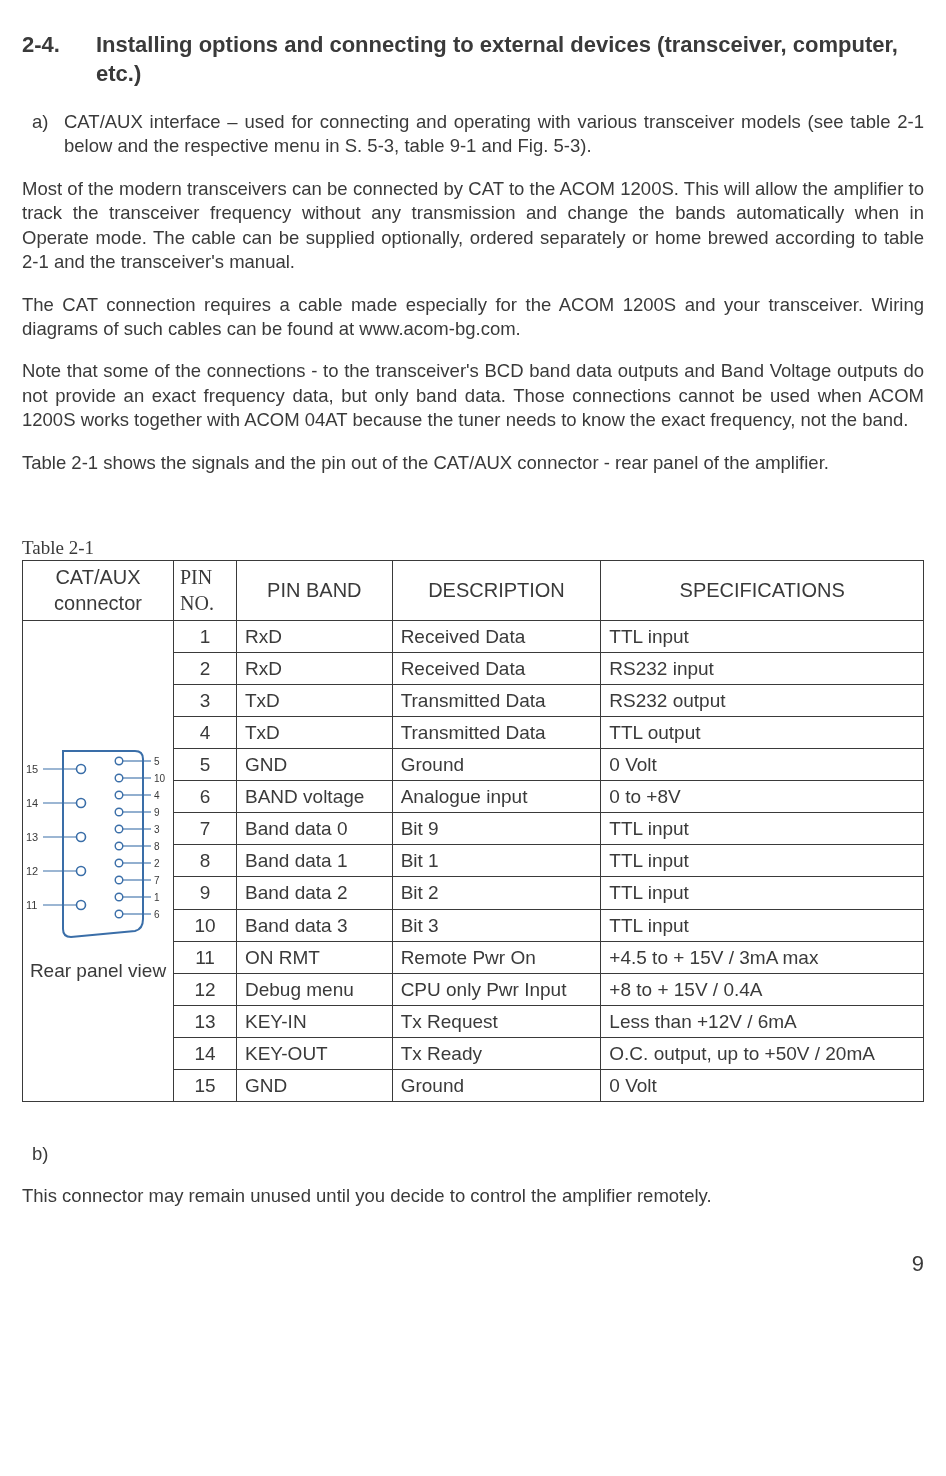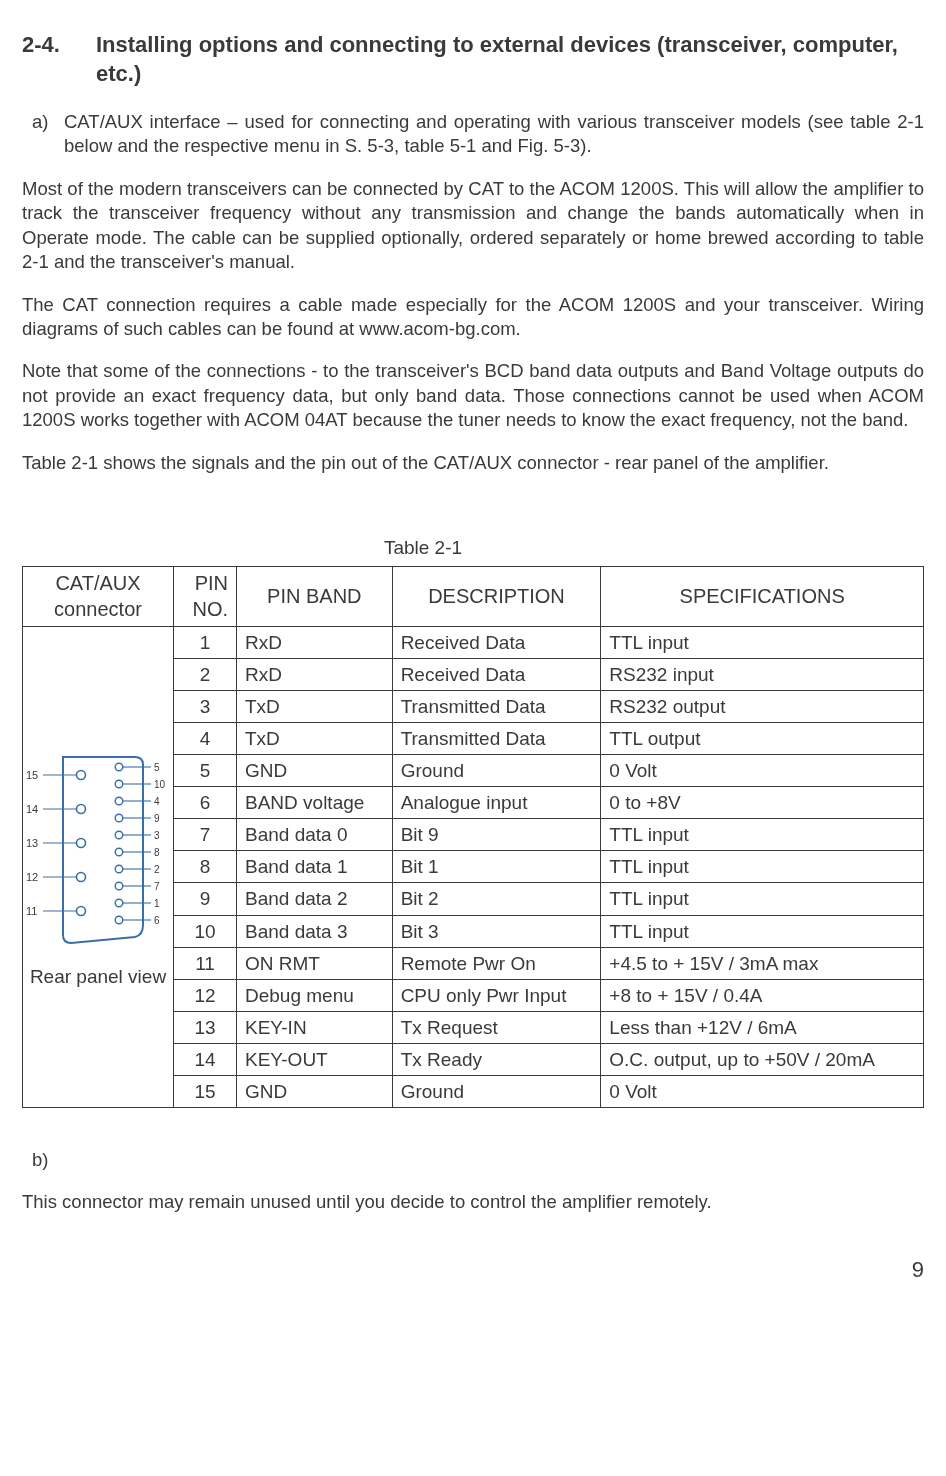--- a/index.html
+++ b/index.html
@@ -29,25 +29,25 @@
     text-align: justify;
   }
   .list-item .marker {
     flex: 0 0 32px;
   }
   .para {
     text-align: justify;
     margin-bottom: 18px;
   }
   .table-caption {
-    text-align: center;
+    text-align: left;
     padding-right: 100px;
     margin-top: 60px;
-    margin-bottom: 6px;
     font-size: 19px;
+    font-family: Liberation Serif, serif;
   }
   table.pin-table {
     border-collapse: collapse;
     width: 100%;
     font-size: 19px;
   }
   table.pin-table th, table.pin-table td {
     border: 1.4px solid #3a3a3a;
     padding: 3px 8px 3px 8px;
     font-weight: normal;
@@ -90,35 +90,35 @@
 </head>
 <body>
 
 <div class="section-heading">
   <span class="num">2-4.</span>
   <span>Installing options and connecting to external devices (transceiver, computer, etc.)</span>
 </div>
 
 <div class="list-item">
   <span class="marker">a)</span>
-  <span>CAT/AUX interface – used for connecting and operating with various transceiver models (see table 2-1 below and the respective menu in S. 5-3, table 5-1 and Fig. 5-3).</span>
+  <span>CAT/AUX interface – used for connecting and operating with various transceiver models (see table 2-1 below and the respective menu in S. 5-3, table 9-1 and Fig. 5-3).</span>
 </div>
 
 <div class="para">Most of the modern transceivers can be connected by CAT to the ACOM 1200S. This will allow the amplifier to track the transceiver frequency without any transmission and change the bands automatically when in Operate mode. The cable can be supplied optionally, ordered separately or home brewed according to table 2-1 and the transceiver's manual.</div>
 <div class="para">The CAT connection requires a cable made especially for the ACOM 1200S and your transceiver. Wiring diagrams of such cables can be found at www.acom-bg.com.</div>
 <div class="para">Note that some of the connections - to the transceiver's BCD band data outputs and Band Voltage outputs do not provide an exact frequency data, but only band data. Those connections cannot be used when ACOM 1200S works together with ACOM 04AT because the tuner needs to know the exact frequency, not the band.</div>
 <div class="para">Table 2-1 shows the signals and the pin out of the CAT/AUX connector - rear panel of the amplifier.</div>
 
 <div class="table-caption">Table 2-1</div>
 
 <table class="pin-table">
   <tbody>
       <tr>
     <th>CAT/AUX connector</th>
-    <th style="text-align:right;padding-left:6px;"><span>PIN NO.</span></th>
+    <th style="text-align:left;padding-left:6px;font-family:Liberation Serif, serif;"><span>PIN NO.</span></th>
     <th>PIN BAND</th>
     <th>DESCRIPTION</th>
     <th>SPECIFICATIONS</th>
   </tr>
   </tbody>
     <tbody id="pin-rows">
       <tr>
         <td rowspan="15" class="diagram-cell">
           <div class="diagram-wrap">
             <svg width="150" height="200" viewBox="0 0 150 200">

